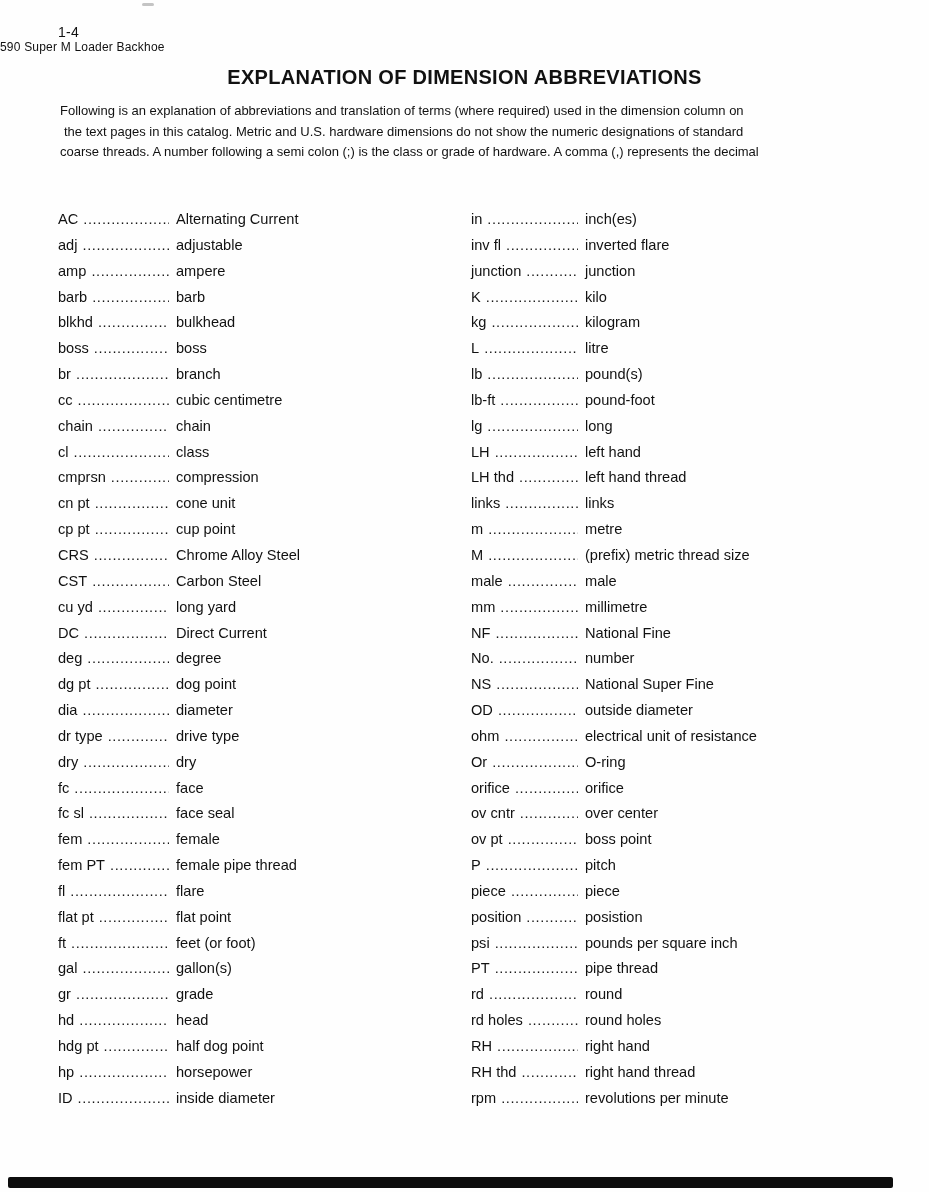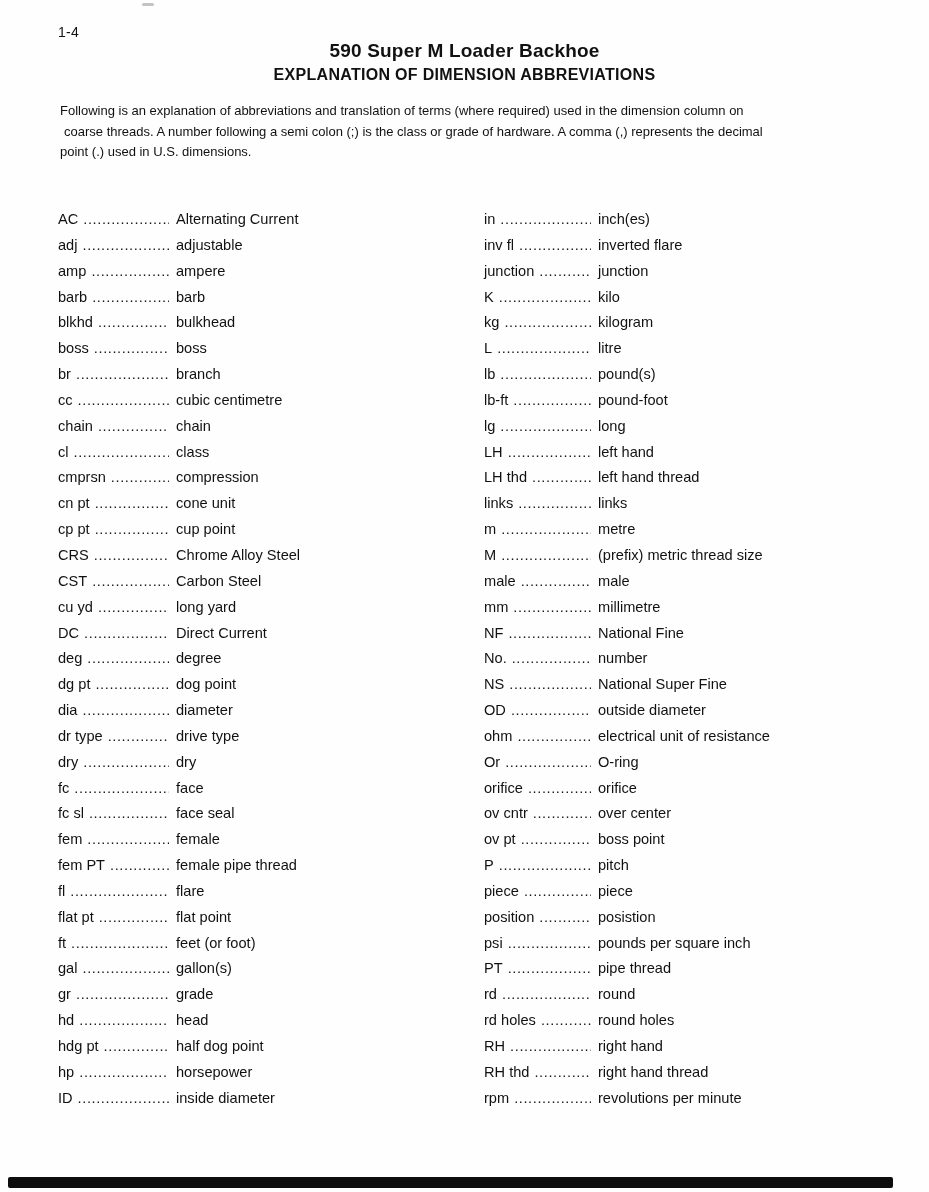--- a/index.html
+++ b/index.html
@@ -14,39 +14,39 @@
   .smudge{
     position:absolute;left:142px;top:3px;width:12px;height:3px;
     background:#b5b5b5;border-radius:2px;opacity:.8;
   }
   .page-number{
     position:absolute;left:58px;top:24px;
     font-size:14px;letter-spacing:.3px;
   }
   .header-title{
     position:absolute;left:0;right:0;top:40px;
-    text-align:center;font-size:19px;letter-spacing:.2px;font-weight:bold;
+    font-size:12px;letter-spacing:.2px;
   }
   .page-title{
     position:absolute;left:0;right:0;top:66px;
-    text-align:center;font-weight:bold;font-size:16px;letter-spacing:.3px;
+    text-align:center;font-weight:bold;font-size:20px;letter-spacing:.3px;
   }
   .intro{
     position:absolute;left:60px;top:101px;width:815px;
     font-size:13px;line-height:20.6px;
   }
   .intro .iline{white-space:nowrap;}
   .intro .iline:nth-child(2),.intro .iline:nth-child(4){padding-left:4px;}
   .glossary{
     position:absolute;left:58px;top:211px;
     display:flex;
   }
   .gcol{display:flex;flex-direction:column;}
   .gcol.left{width:392px;}
-  .gcol.right{width:420px;margin-left:34px;}
+  .gcol.right{width:420px;margin-left:21px;}
   .g-row{
     display:flex;align-items:baseline;
     height:25.85px;font-size:14.6px;
   }
   .g-lead{display:flex;align-items:baseline;flex:0 0 118px;min-width:0;}
   .gcol.right .g-lead{flex-basis:114px;}
   .g-term{white-space:nowrap;}
   .g-dots{
     flex:1 1 auto;min-width:0;overflow:hidden;white-space:nowrap;
     margin-left:5px;margin-right:7px;letter-spacing:.6px;color:#161616;
@@ -65,22 +65,22 @@
   <div class="smudge"></div>
 
   <div class="page-number">1-4</div>
 
   <div class="header-title">590 Super M Loader Backhoe</div>
 
   <div class="page-title">EXPLANATION OF DIMENSION ABBREVIATIONS</div>
 
   <div class="intro">
     <div class="iline">Following is an explanation of abbreviations and translation of terms (where required) used in the dimension column on</div>
+    <div class="iline">the text pages in this catalog. Metric and U.S. hardware dimensions do not show the numeric designations of standard</div>
     <div class="iline">coarse threads. A number following a semi colon (;) is the class or grade of hardware. A comma (,) represents the decimal</div>
-    <div class="iline">point (.) used in U.S. dimensions.</div>
   </div>
 
   <div class="glossary">
     <div class="gcol left" id="col-left">
         <div class="g-row">
           <span class="g-lead">
             <span class="g-term">AC</span>
             <span class="g-dots">............................................................</span>
           </span>
           <span class="g-def">Alternating Current</span>

